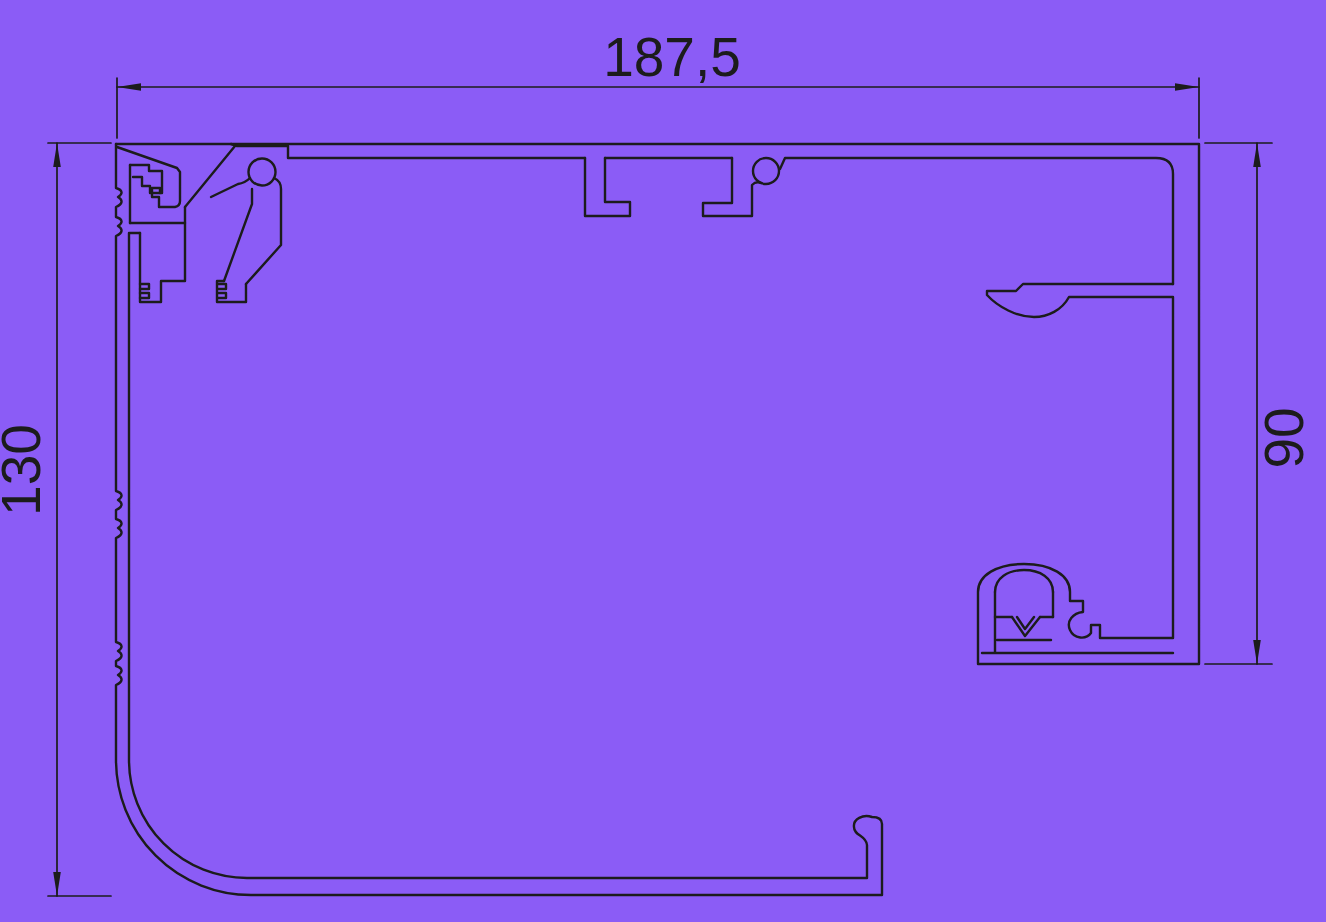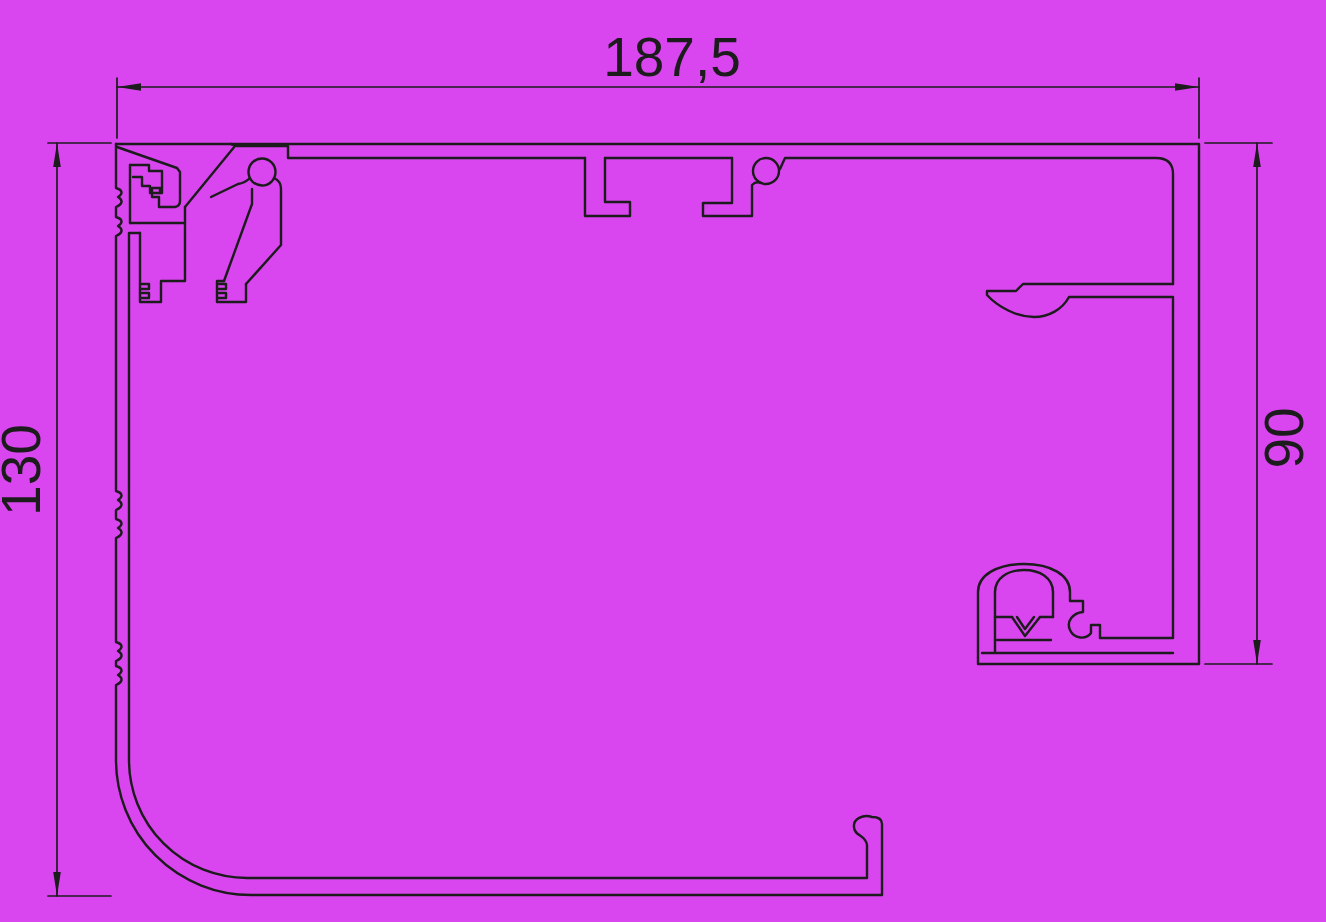--- a/index.html
+++ b/index.html
@@ -1,16 +1,16 @@
 <!DOCTYPE html>
 <html><head>
 <meta charset="utf-8">
 <style>
   html,body{margin:0;padding:0;background:#ffffff;}
-  #stage{position:relative;width:1326px;height:922px;background:#d946ef;overflow:hidden;
+  #stage{position:relative;width:1326px;height:922px;background:#8b5cf6;overflow:hidden;
          font-family:"Liberation Sans", sans-serif;}
   svg{position:absolute;left:0;top:0;}
   .profile{fill:none;stroke:#1c1c1c;stroke-width:2.4;stroke-linejoin:round;stroke-linecap:round;}
   .thin{fill:none;stroke:#1c1c1c;stroke-width:1.7;stroke-linecap:round;}
   .arrow{fill:#1c1c1c;stroke:none;}
   .dimtext{fill:#1c1c1c;font-family:"Liberation Sans", sans-serif;font-size:55px;}
 </style>
 </head>
 <body>
 

